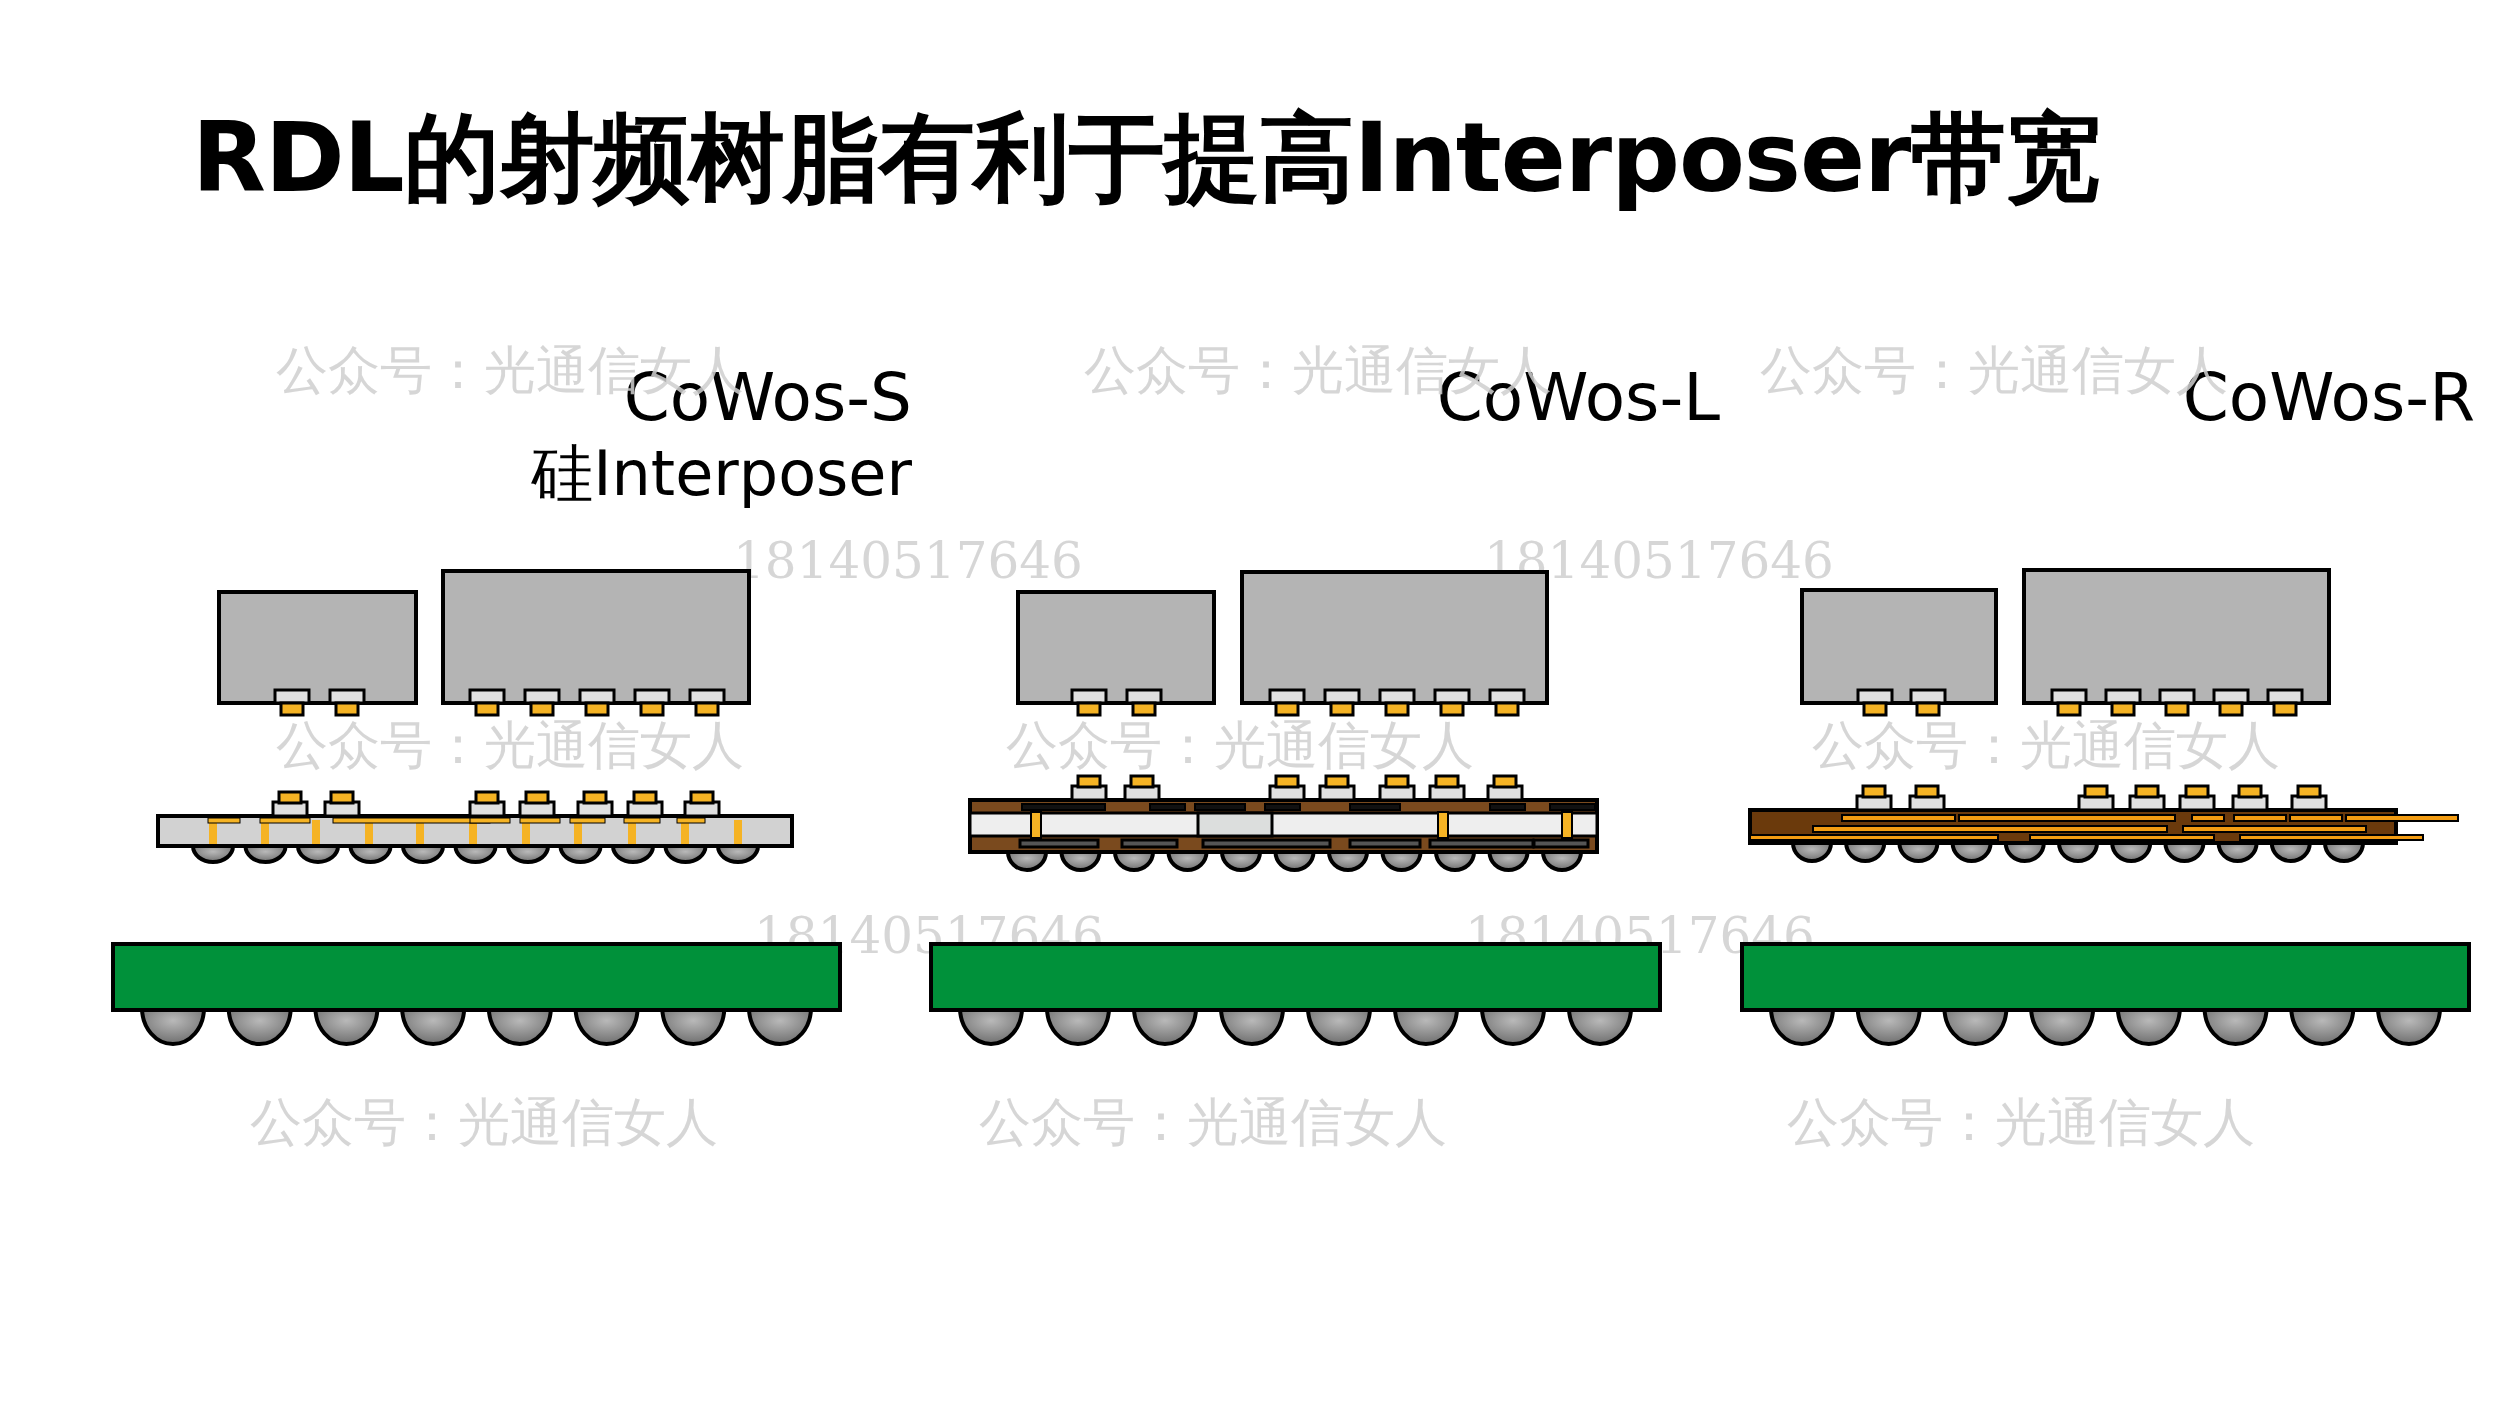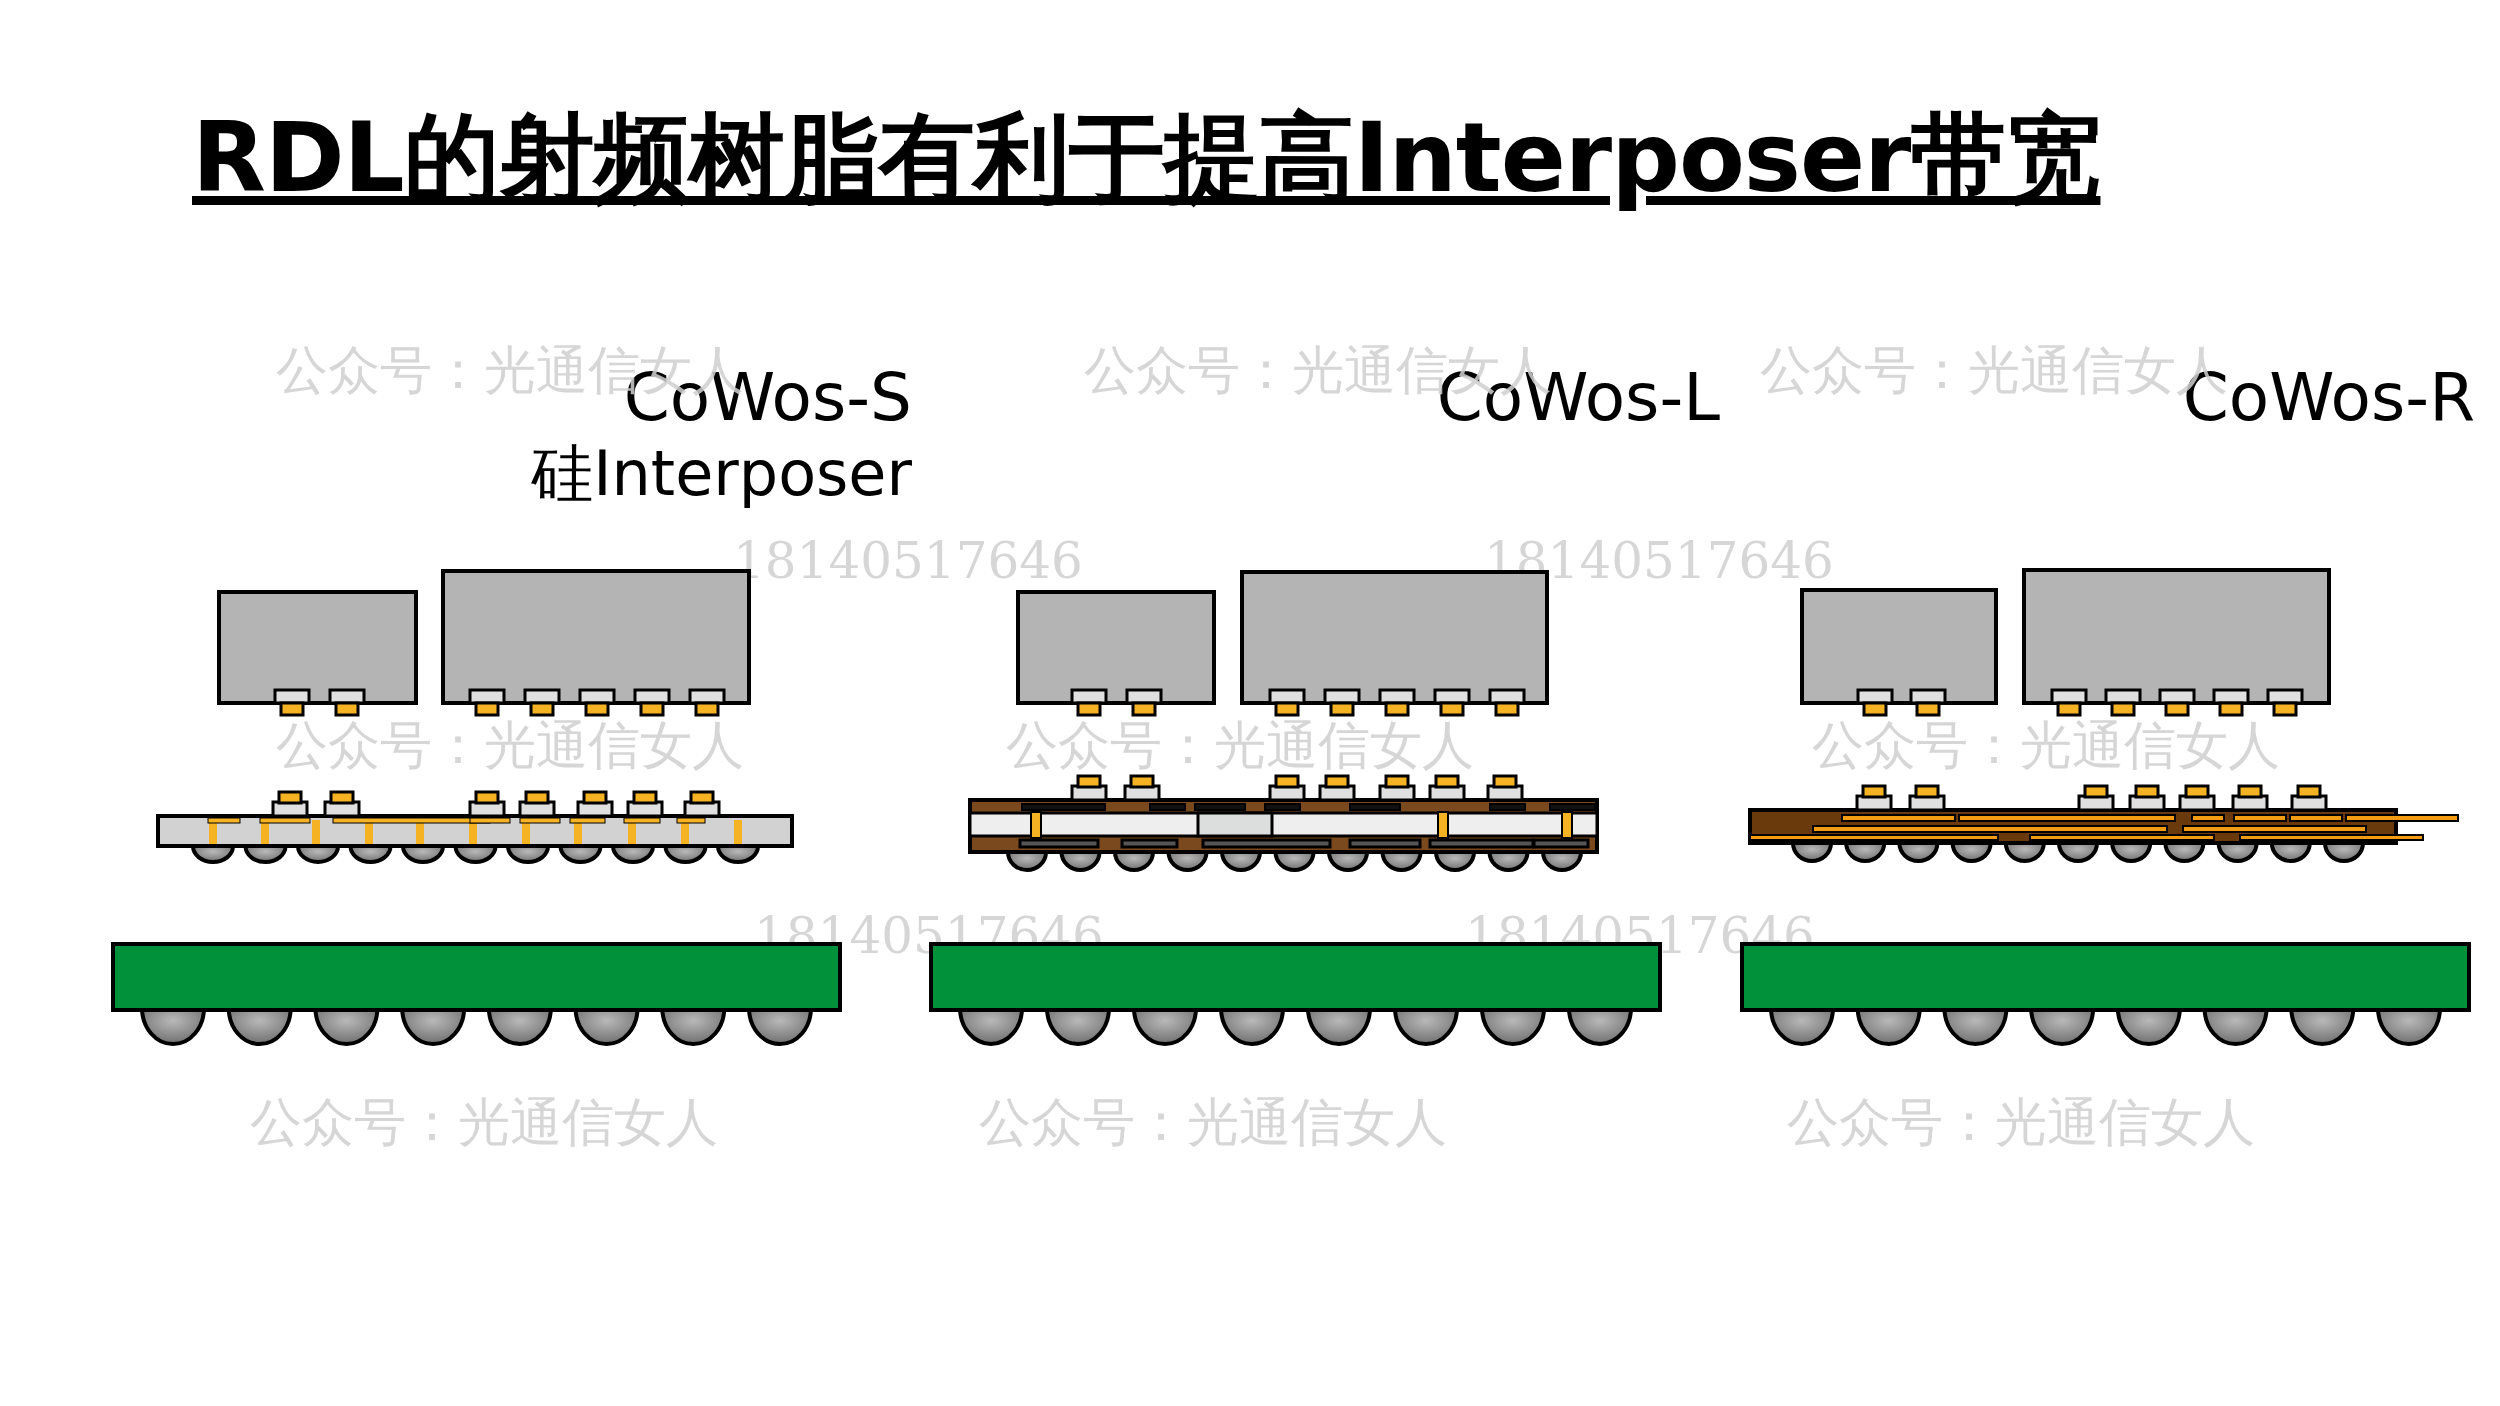--- a/index.html
+++ b/index.html
@@ -1,17 +1,17 @@
 <!DOCTYPE html>
 <html><head>
 <meta charset="utf-8">
 <style>
   html, body { margin:0; padding:0; background:#ffffff; }
   body { width:2500px; height:1406px; position:relative; overflow:hidden; font-family:"Liberation Sans","DejaVu Sans",sans-serif; }
-  #slide-title { position:absolute; left:192px; top:95px; font-size:96px; font-weight:bold; color:#000; white-space:nowrap; letter-spacing:-1px; font-family:"DejaVu Sans","Liberation Sans",sans-serif;text-decoration:underline; }
+  #slide-title { position:absolute; left:192px; top:95px; font-size:96px; font-weight:bold; color:#000; white-space:nowrap; letter-spacing:-1px; font-family:"DejaVu Sans","Liberation Sans",sans-serif; }
   .panel-title { position:absolute; width:900px; text-align:right; color:#000; font-family:"DejaVu Sans","Liberation Sans",sans-serif; }
   .panel-title .name { display:block; font-size:66px; line-height:80px; }
   .panel-title .sub { display:block; font-size:62px; line-height:60px; margin-top:6px; }
   svg { position:absolute; left:0; top:0; }
   .wm { fill:#d0d0d0; font-family:"DejaVu Serif","Liberation Serif",serif; opacity:0.85; }
   .wm-cn { font-size:52px; }
   .wm-num { font-size:50px; }
 </style>
 </head>
 <body>

